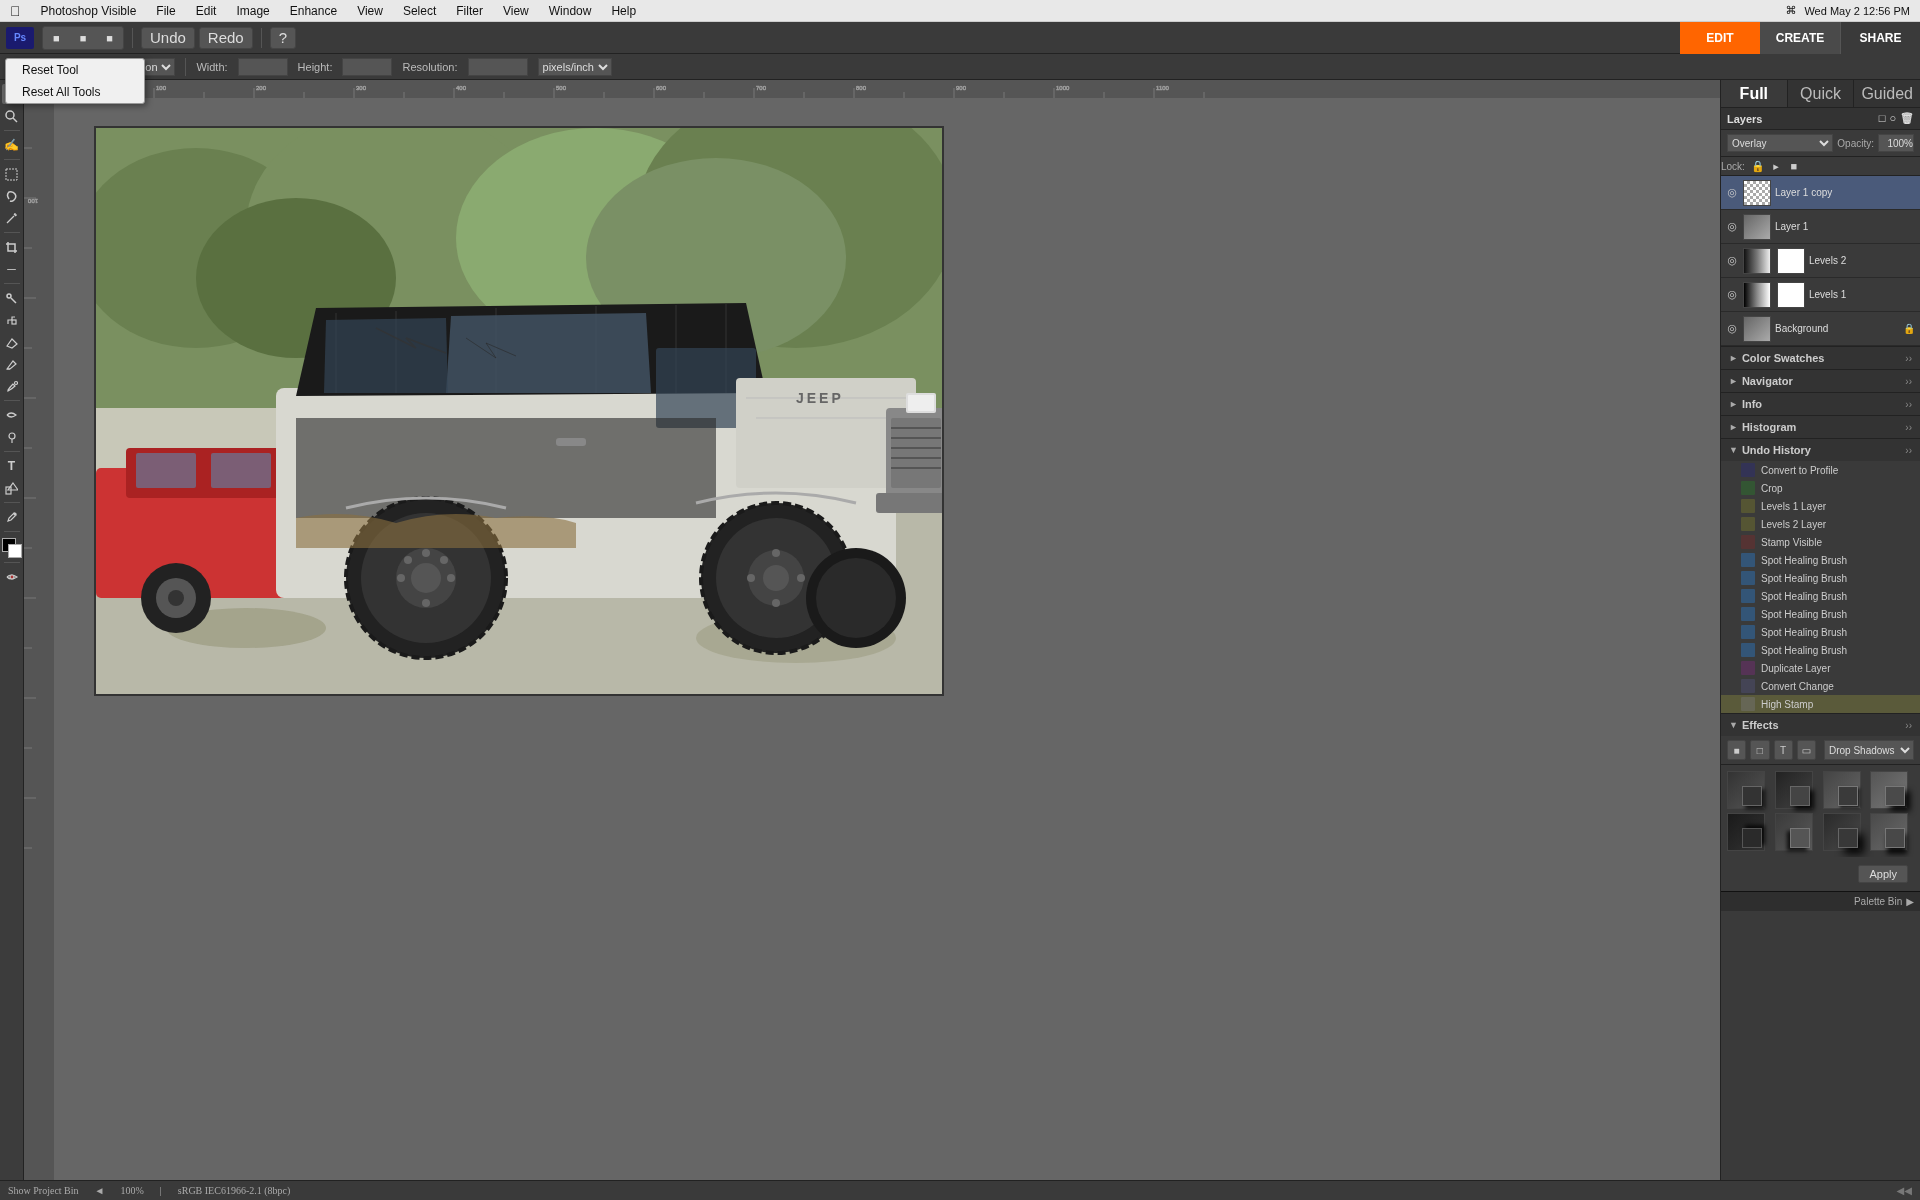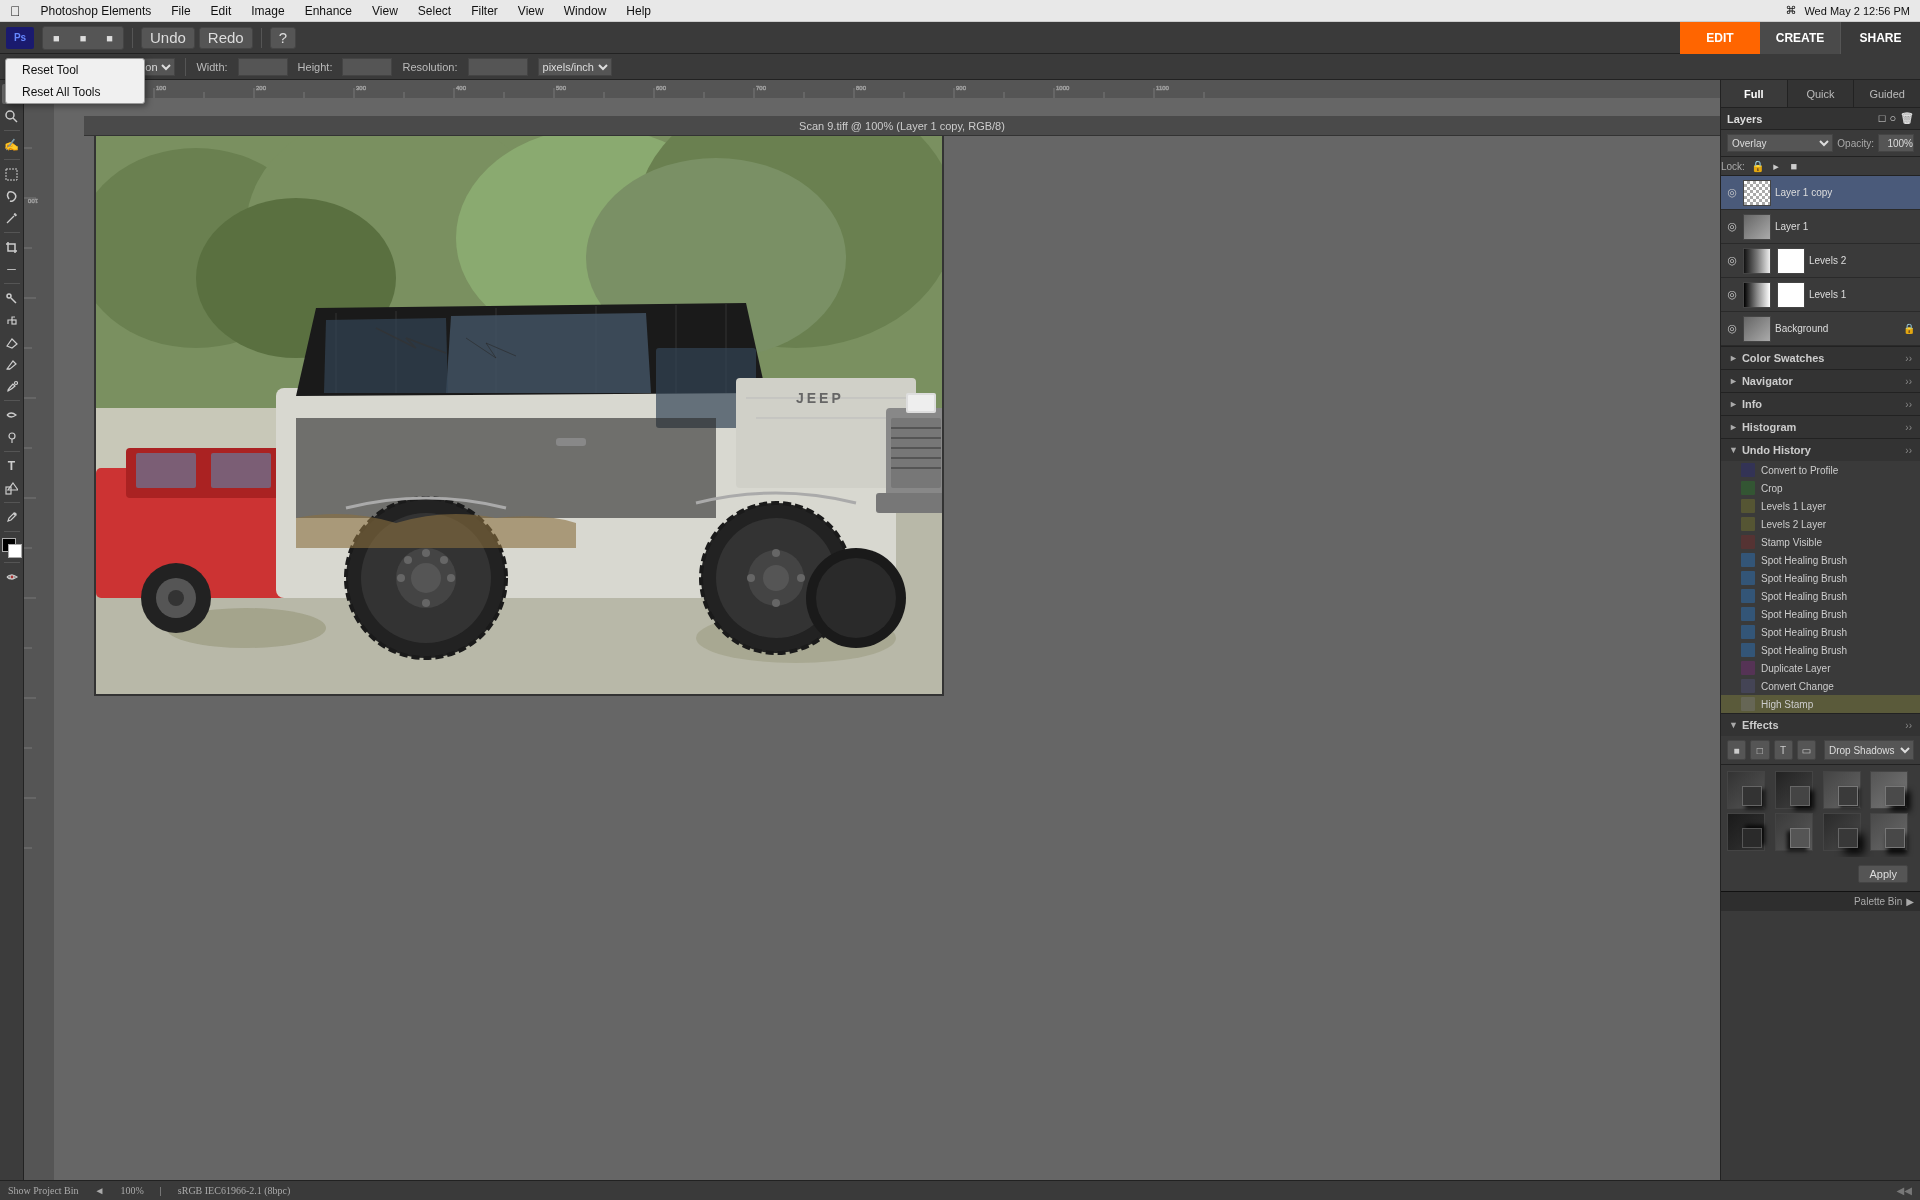--- a/index.html
+++ b/index.html
@@ -104,21 +104,21 @@
       width: 200px; background: #3a3a3a; border-left: 1px solid #222;
       display: flex; flex-direction: column; overflow: hidden;
     }
 
     
     #mode-tabs {
       display: flex; height: 28px; border-bottom: 1px solid #222; background: #333;
     }
     #mode-tabs .mt-btn {
       flex: 1; display: flex; align-items: center; justify-content: center;
-      font-size: 11px; cursor: pointer; color: #bbb; border-right: 1px solid #222;
+      font-size: 16px; cursor: pointer; color: #bbb; border-right: 1px solid #222;
     }
     #mode-tabs .mt-btn.active { background: #3a3a3a; color: white; font-weight: bold; }
     #mode-tabs .mt-btn:last-child { border-right: none; }
 
     
     #layers-section { flex-shrink: 0; }
     #layers-header {
       padding: 4px 6px; display: flex; align-items: center; justify-content: space-between;
       background: #333; border-bottom: 1px solid #222; font-size: 11px; font-weight: bold; color: #ddd;
     }
@@ -230,21 +230,21 @@
     
     .layer-thumb-jeep { background: linear-gradient(135deg, #666 0%, #888 50%, #aaa 100%); }
     .layer-thumb-levels { background: linear-gradient(90deg, #000 0%, #888 50%, #fff 100%); }
     .layer-thumb-levels2 { background: linear-gradient(90deg, #111 0%, #777 50%, #eee 100%); }
   </style>
 </head>
 <body>
 
 <div id="menubar">
   <span class="apple"></span>
-  <span class="menu-item">Photoshop Elements</span>
+  <span class="menu-item">Photoshop Visible</span>
   <span class="menu-item">File</span>
   <span class="menu-item">Edit</span>
   <span class="menu-item">Image</span>
   <span class="menu-item">Enhance</span>
   <span class="menu-item">View</span>
   <span class="menu-item">Select</span>
   <span class="menu-item">Filter</span>
   <span class="menu-item">View</span>
   <span class="menu-item">Window</span>
   <span class="menu-item">Help</span>
@@ -480,23 +480,20 @@
           <line x1="0" y1="550" x2="8" y2="550"></line>
           <line x1="0" y1="600" x2="12" y2="600"></line>
           <line x1="0" y1="650" x2="8" y2="650"></line>
           <line x1="0" y1="700" x2="12" y2="700"></line>
           <line x1="0" y1="750" x2="8" y2="750"></line>
         </g>
       </svg>
     </div>
 
     <div id="canvas-wrapper">
-      <div id="canvas-title">
-        <span>Scan 9.tiff @ 100% (Layer 1 copy, RGB/8)</span>
-      </div>
       <div id="canvas-inner" style="padding-top:28px;">
         <div id="canvas-image">
 
           <svg width="850" height="570" viewBox="0 0 850 570" xmlns="http://www.w3.org/2000/svg" style="position:absolute;top:0;left:0;">
 
             <rect width="850" height="570" fill="#c8c8b8"></rect>
 
             <rect x="0" y="0" width="850" height="280" fill="#7a9060"></rect>
 
             <ellipse cx="100" cy="120" rx="120" ry="100" fill="#6a8050"></ellipse>

